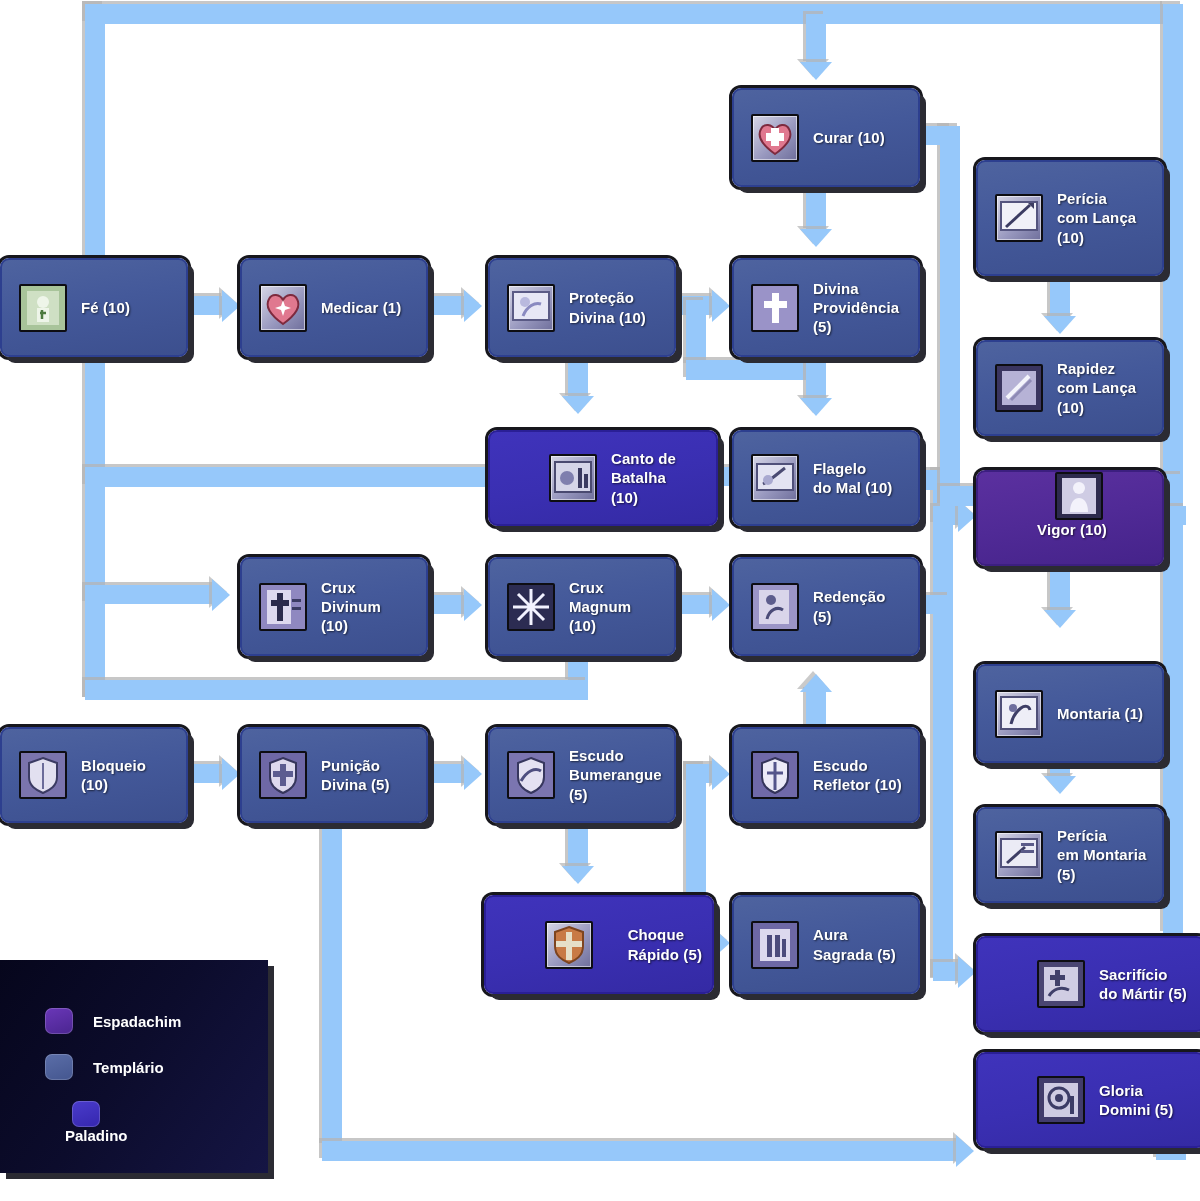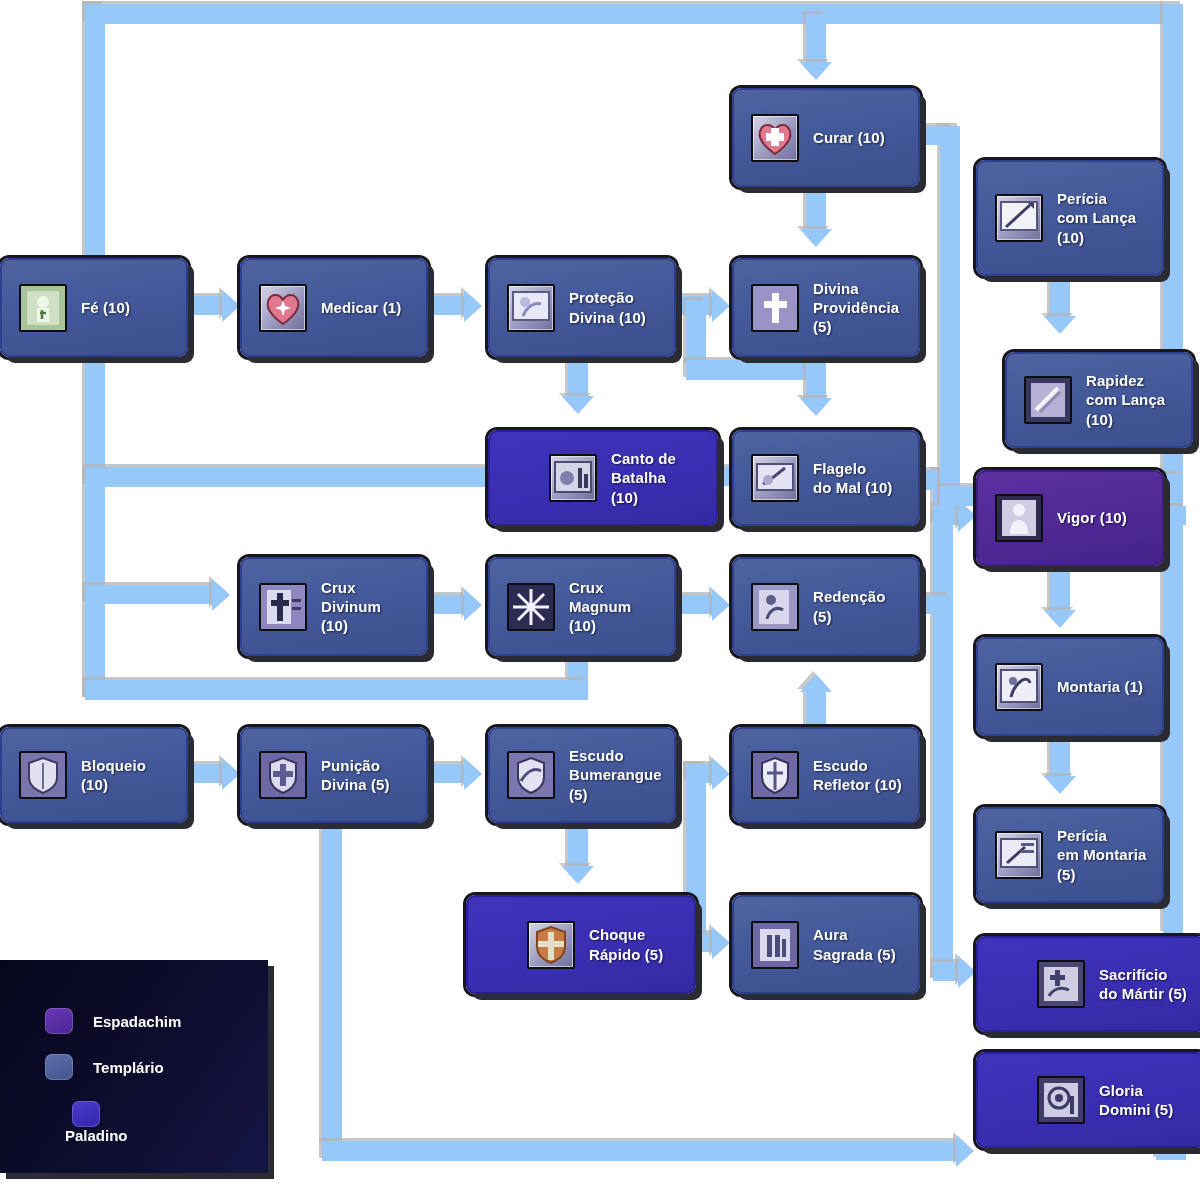--- a/index.html
+++ b/index.html
@@ -292,21 +292,21 @@
         <span class="ico">
           <svg viewBox="0 0 44 44" xmlns="http://www.w3.org/2000/svg">
             <rect width="44" height="44" fill="#6f69a8"></rect>
             <path d="M22 5l13 5v14c0 9-6 13-13 16-7-3-13-7-13-16V10z" fill="#eceaf7" stroke="#34345a" stroke-width="2"></path>
             <path d="M22 9v28" stroke="#54548a" stroke-width="3"></path>
             <path d="M14 20h16" stroke="#54548a" stroke-width="3"></path>
           </svg>
         </span>
         <span class="lbl">Escudo<br>Refletor (10)</span>
       </div>
-      <div class="node paladino" style="left: 466px; top: 895px; width: 184px; height: 95px;">
+      <div class="node paladino" style="left: 484px; top: 895px; width: 184px; height: 95px; justify-content: space-between;">
         <span class="ico">
           <svg viewBox="0 0 44 44" xmlns="http://www.w3.org/2000/svg">
             <path d="M22 4l14 5v14c0 10-7 14-14 17-7-3-14-7-14-17V9z" fill="#c87a46" stroke="#7d441f" stroke-width="2"></path>
             <rect x="19" y="9" width="6" height="28" fill="#e6dfc8"></rect>
             <rect x="9" y="18" width="26" height="6" fill="#e6dfc8"></rect>
           </svg>
         </span>
         <span class="lbl">Choque<br>Rápido (5)</span>
       </div>
       <div class="node templario" style="left: 732px; top: 895px; width: 184px; height: 95px;">
@@ -324,43 +324,43 @@
       <div class="node templario" style="left: 976px; top: 160px; width: 184px; height: 112px;">
         <span class="ico">
           <svg viewBox="0 0 44 44" xmlns="http://www.w3.org/2000/svg">
             <rect x="4" y="6" width="36" height="28" fill="#f1f1f8" stroke="#55557f" stroke-width="2"></rect>
             <path d="M9 31L33 9" stroke="#3c3c62" stroke-width="3"></path>
             <path d="M31 7l6 0 0 6z" fill="#3c3c62"></path>
           </svg>
         </span>
         <span class="lbl">Perícia<br>com Lança<br>(10)</span>
       </div>
-      <div class="node templario" style="left: 976px; top: 352px; width: 184px; height: 92px; margin-left: 29px;">
+      <div class="node templario" style="left: 976px; top: 340px; width: 184px; height: 92px;">
         <span class="ico">
           <svg viewBox="0 0 44 44" xmlns="http://www.w3.org/2000/svg">
             <rect width="44" height="44" fill="#3a355f"></rect>
             <rect x="5" y="5" width="34" height="34" fill="#b6b2d6"></rect>
             <path d="M10 32L32 10" stroke="#f4f4fb" stroke-width="4"></path>
             <path d="M14 34L34 14" stroke="#8e8ab5" stroke-width="3"></path>
           </svg>
         </span>
         <span class="lbl">Rapidez<br>com Lança<br>(10)</span>
       </div>
-      <div class="node espadachim" style="left: 976px; top: 470px; width: 184px; height: 92px;">
+      <div class="node espadachim" style="left: 976px; top: 470px; width: 184px; height: 92px; flex-direction: column;">
         <span class="ico">
           <svg viewBox="0 0 44 44" xmlns="http://www.w3.org/2000/svg">
             <rect width="44" height="44" fill="#2d2a4d"></rect>
             <rect x="5" y="4" width="34" height="36" fill="#cfccE4"></rect>
             <circle cx="22" cy="14" r="6" fill="#f3f2fb"></circle>
             <path d="M13 38c0-9 4-14 9-14s9 5 9 14z" fill="#f3f2fb"></path>
           </svg>
         </span>
         <span class="lbl">Vigor (10)</span>
       </div>
-      <div class="node templario" style="left: 976px; top: 637px; width: 184px; height: 95px;">
+      <div class="node templario" style="left: 976px; top: 664px; width: 184px; height: 95px;">
         <span class="ico">
           <svg viewBox="0 0 44 44" xmlns="http://www.w3.org/2000/svg">
             <rect x="4" y="5" width="36" height="32" fill="#eeeef7" stroke="#4f4f78" stroke-width="2"></rect>
             <path d="M14 32c2-9 6-13 10-16 4-3 8-2 9 2" stroke="#3e3e66" stroke-width="3" fill="none"></path>
             <circle cx="16" cy="16" r="4" fill="#6f6f9e"></circle>
           </svg>
         </span>
         <span class="lbl">Montaria (1)</span>
       </div>
       <div class="node templario" style="left: 976px; top: 807px; width: 184px; height: 92px;">

